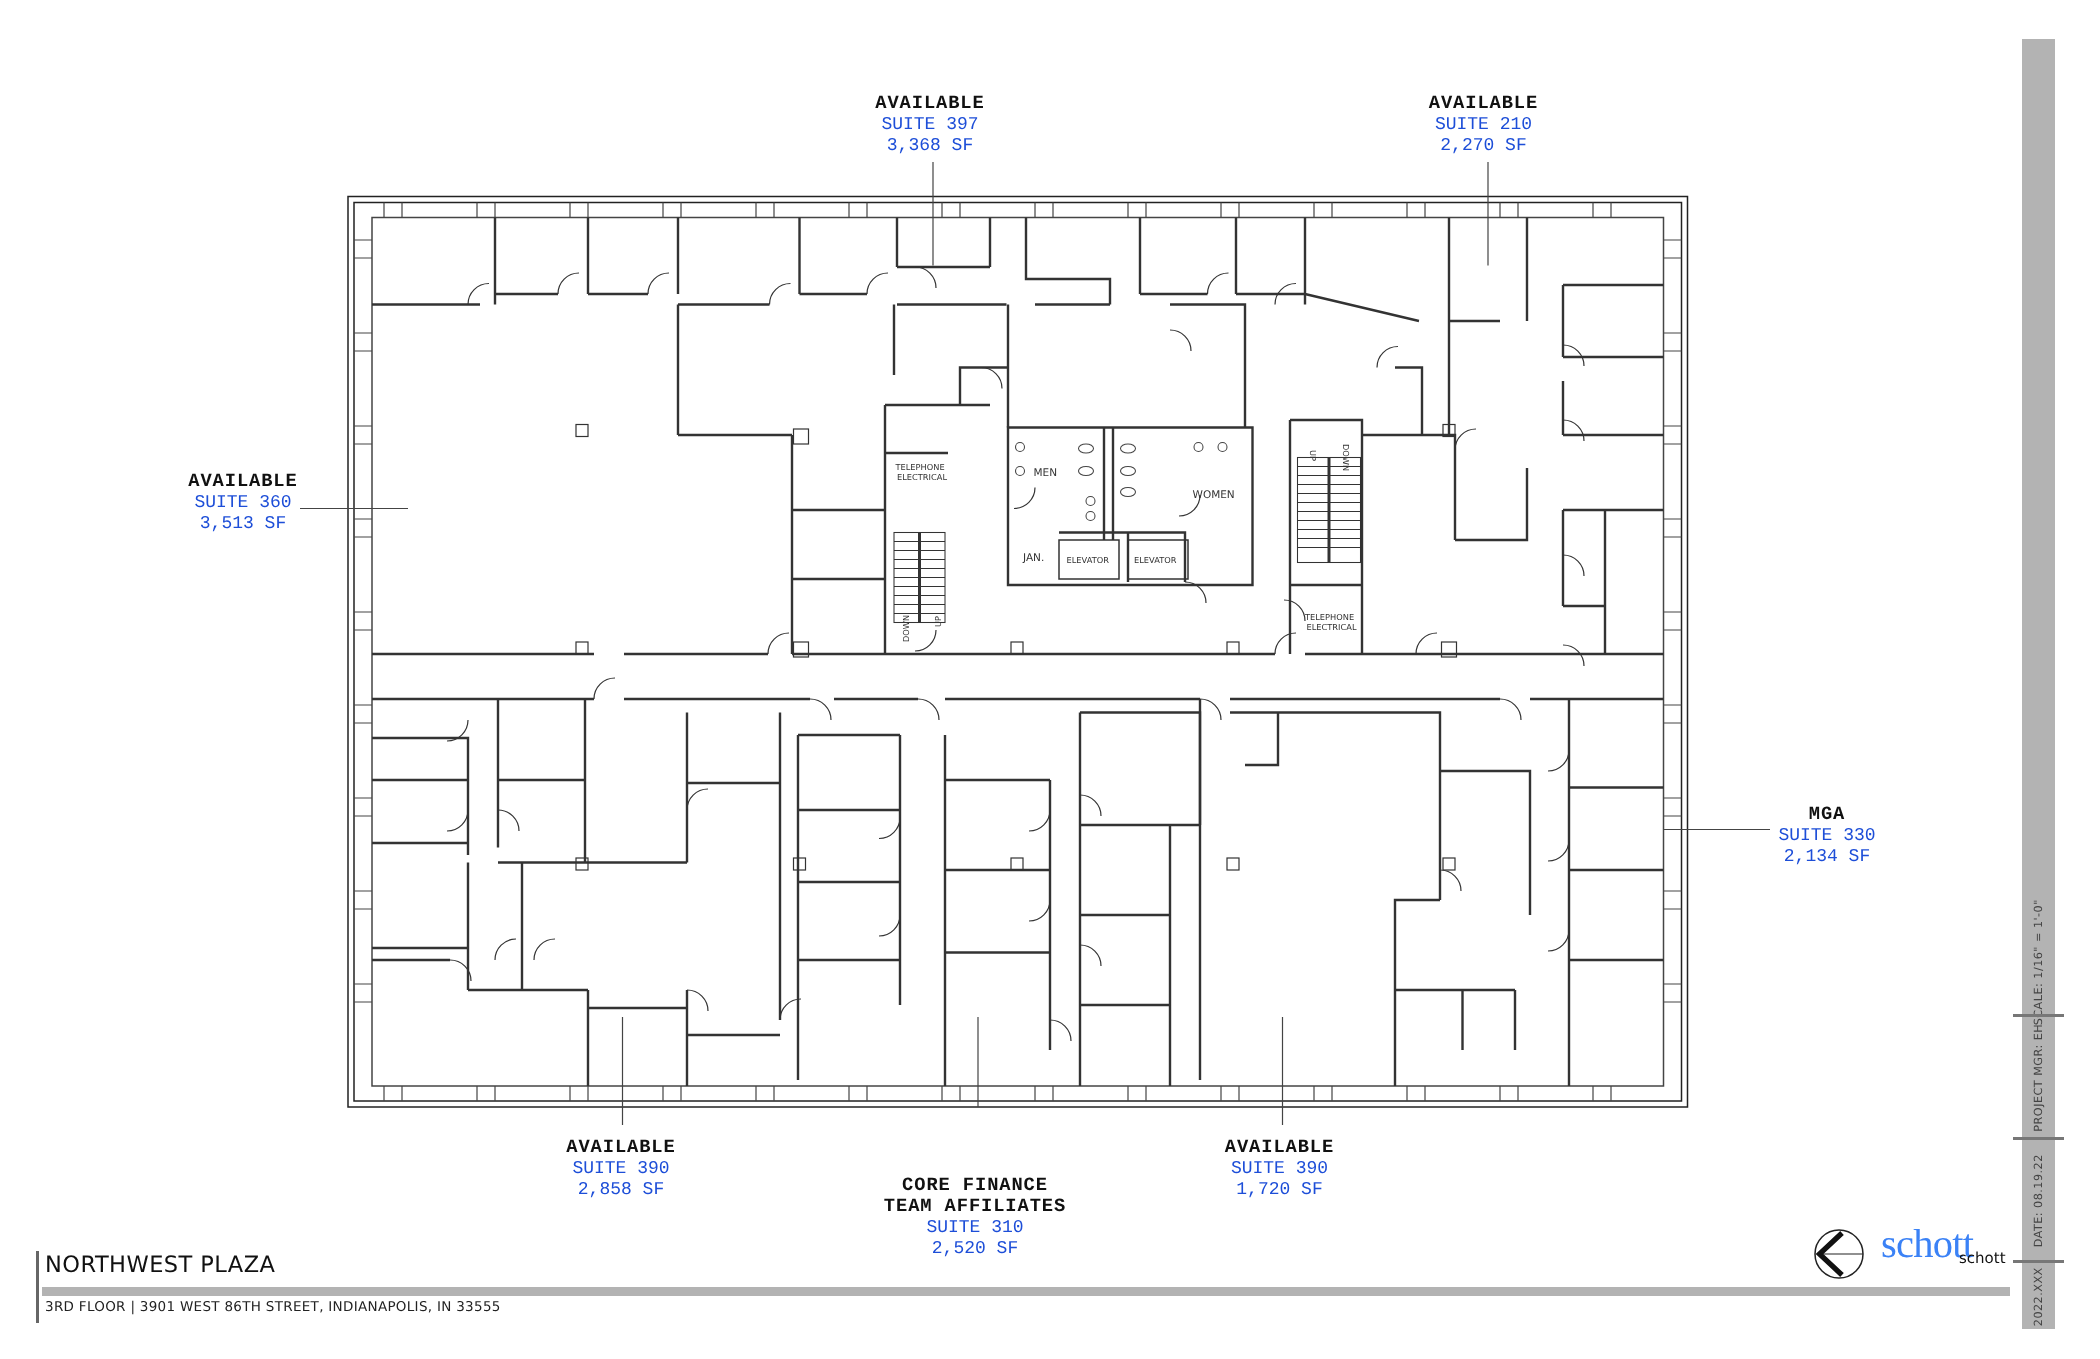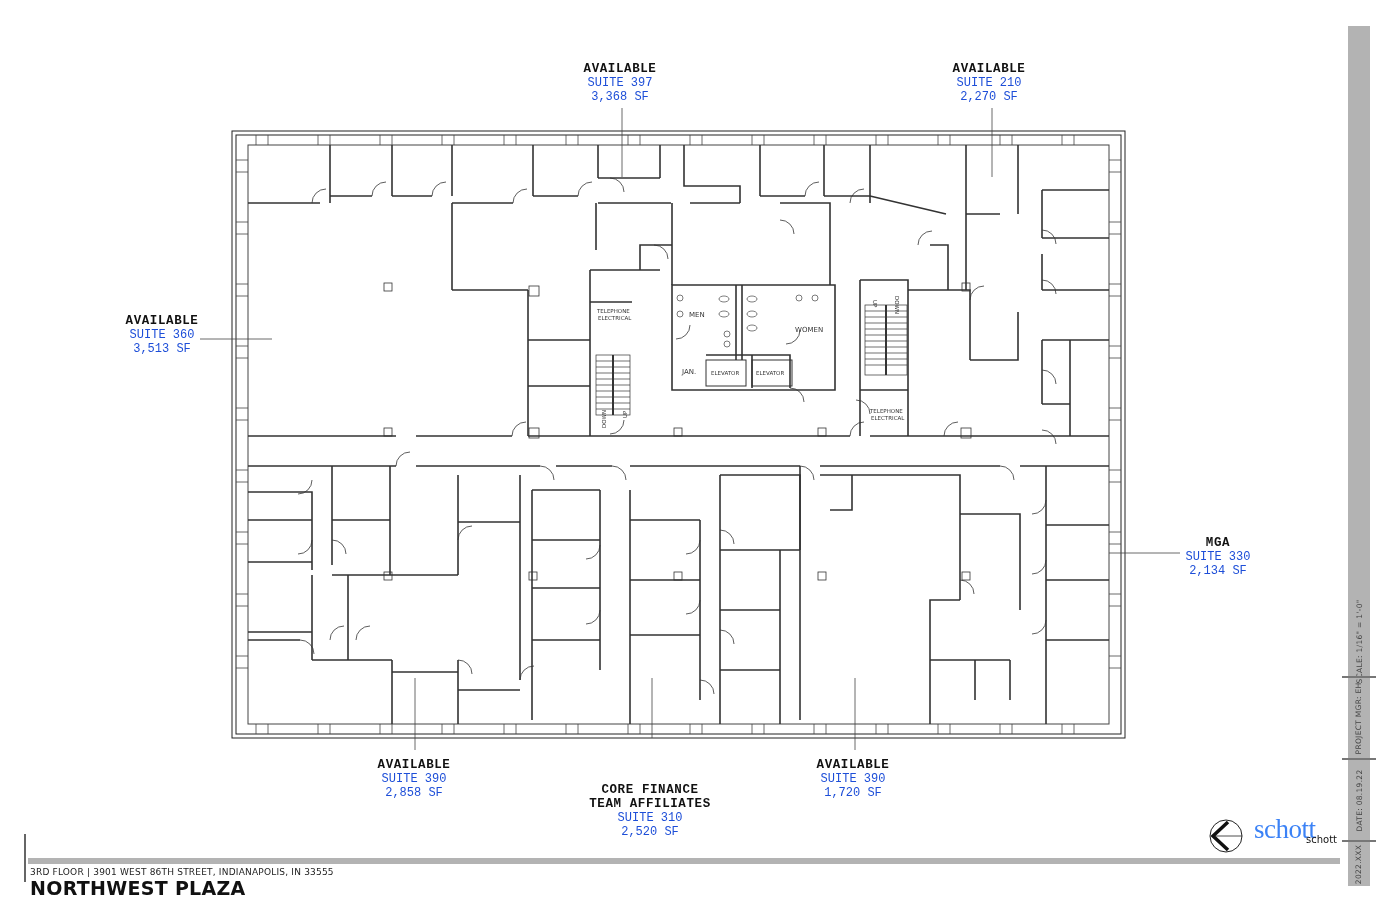--- a/index.html
+++ b/index.html
@@ -6,21 +6,21 @@
   body{width:1400px;height:906px;position:relative;overflow:hidden;font-family:"DejaVu Sans",sans-serif;color:#111;}
   #plan{position:absolute;left:0;top:0;}
   .label{position:absolute;text-align:center;line-height:14px;transform:translateX(-50%);white-space:nowrap;font-family:Liberation Mono, monospace;}
   .label .tenant{font-weight:bold;font-size:12.5px;letter-spacing:0.6px;}
   .label .suite,.label .sf{font-size:12px;color:#1d4ed8;}
   .sidebar{position:absolute;left:1348px;top:26px;width:22px;height:860px;background:#b3b3b3;}
   .sidebar .cell{position:absolute;left:0;width:22px;display:flex;align-items:center;justify-content:center;}
   .sidebar .cell span{transform:rotate(-90deg);white-space:nowrap;font-size:7.5px;color:#444;letter-spacing:0.3px;}
   .sidebar .div{position:absolute;left:-6px;width:34px;height:1.5px;background:#777;}
   .titlebar{position:absolute;left:24px;top:834px;width:2px;height:48px;background:#666;}
-  .title{position:absolute;left:30px;top:834px;font-size:19px;font-weight:bold;letter-spacing:0.3px;color:#111;margin-top:43px;}
+  .title{position:absolute;left:30px;top:834px;font-size:15px;font-weight:normal;letter-spacing:0.3px;color:#111;}
   .grayline{position:absolute;left:28px;top:858px;width:1312px;height:6px;background:#b3b3b3;}
   .addr{position:absolute;left:30px;top:867px;font-size:9px;color:#222;letter-spacing:0.2px;}
   .logo{position:absolute;left:1206px;top:816px;width:140px;height:40px;}
   .logo .word{position:absolute;left:48px;top:-2px;font-family:Liberation Serif, serif;font-size:27px;color:#3b82f6;letter-spacing:-0.5px;}
   .logo .design{position:absolute;left:100px;top:18px;font-size:10px;color:#111;}
 </style>
 </head>
 <body>
 
 <svg id="plan" width="1400" height="906" viewBox="0 0 1400 906" xmlns="http://www.w3.org/2000/svg">

